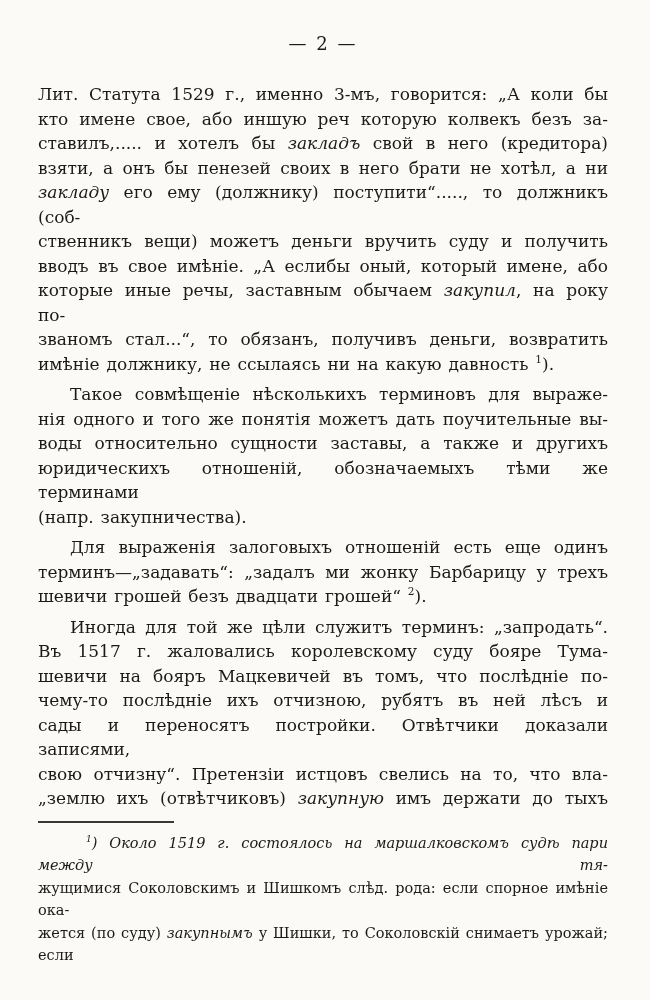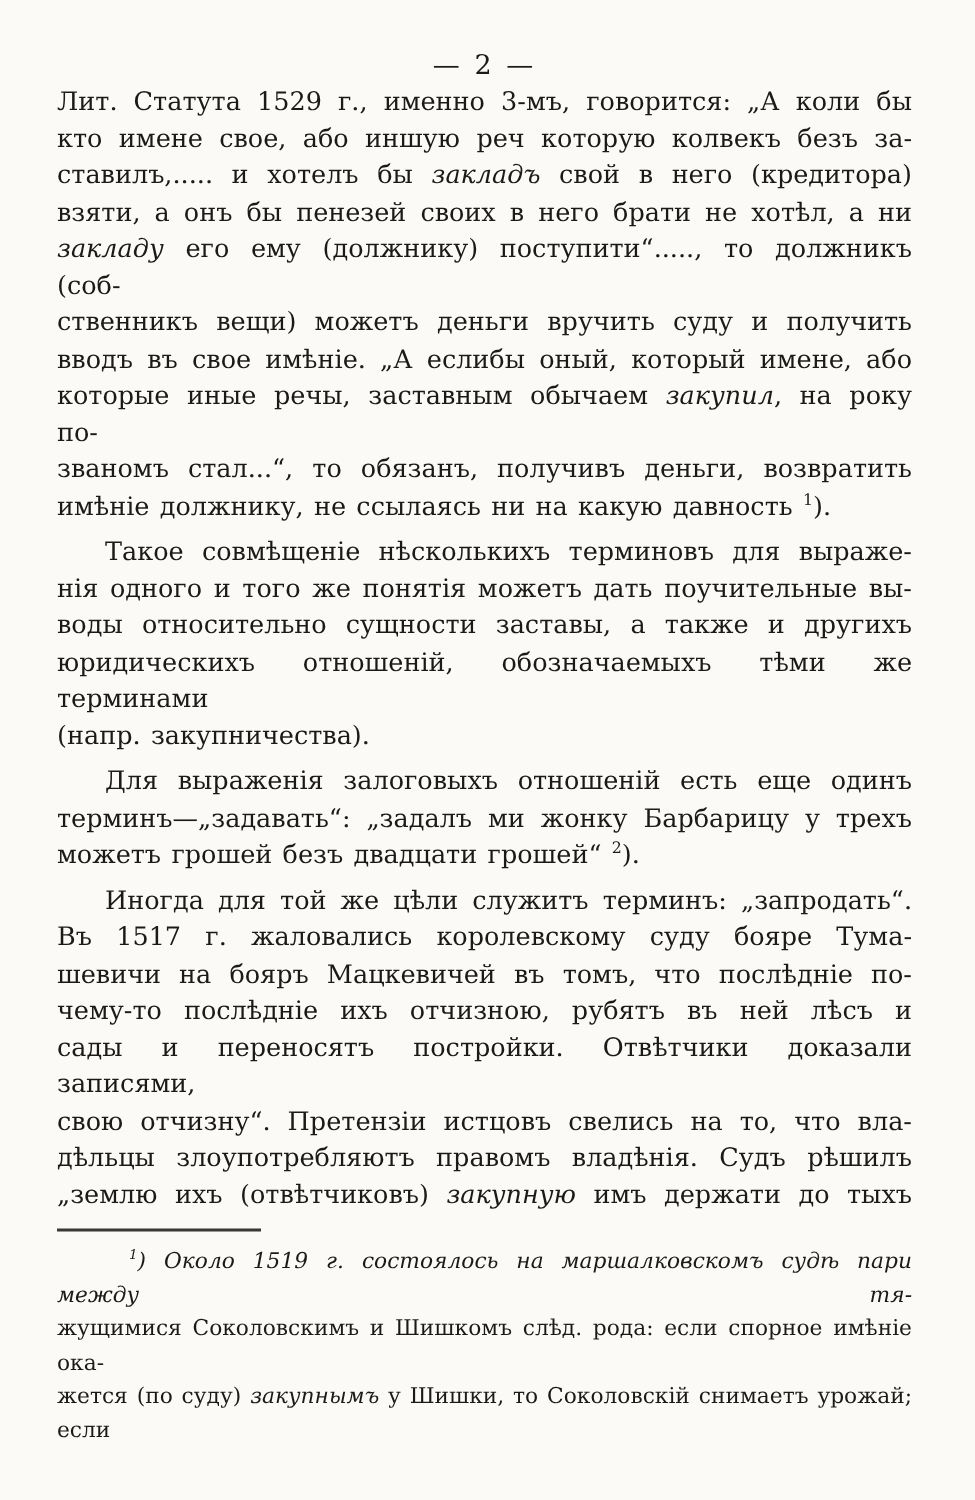--- a/index.html
+++ b/index.html
@@ -16,21 +16,21 @@
     padding: 0 42px 0 38px;
     overflow: hidden;
   }
   .pagenum {
     margin-top: 32px;
     text-align: center;
     font-size: 18px;
     line-height: 24px;
     letter-spacing: 2px;
   }
-  .bodyblock { }
+  .bodyblock { margin-top: 26px; }
   .tline {
     font-size: 17px;
     line-height: 24.5px;
     text-align: justify;
     text-align-last: justify;
     word-spacing: 1.5px;
     white-space: normal;
   }
   .tline.last { text-align: left; text-align-last: left; }
   .tline.ind { text-indent: 32px; }
@@ -70,28 +70,27 @@
       <div class="tline"><span>которые иные речы, заставным обычаем </span><i>закупил</i><span>, на року по-</span></div>
       <div class="tline"><span>званомъ стал...“, то обязанъ, получивъ деньги, возвратить</span></div>
       <div class="tline last"><span>имѣніе должнику, не ссылаясь ни на какую давность </span><sup>1</sup><span>).</span></div>
       <div class="tline ind gap"><span>Такое совмѣщеніе нѣсколькихъ терминовъ для выраже-</span></div>
       <div class="tline"><span>нія одного и того же понятія можетъ дать поучительные вы-</span></div>
       <div class="tline"><span>воды относительно сущности заставы, а также и другихъ</span></div>
       <div class="tline"><span>юридическихъ отношеній, обозначаемыхъ тѣми же терминами</span></div>
       <div class="tline last"><span>(напр. закупничества).</span></div>
       <div class="tline ind gap"><span>Для выраженія залоговыхъ отношеній есть еще одинъ</span></div>
       <div class="tline"><span>терминъ—„задавать“: „задалъ ми жонку Барбарицу у трехъ</span></div>
-      <div class="tline last"><span>можетъ грошей безъ двадцати грошей“ </span><sup>2</sup><span>).</span></div>
+      <div class="tline last"><span>шевичи грошей безъ двадцати грошей“ </span><sup>2</sup><span>).</span></div>
       <div class="tline ind gap"><span>Иногда для той же цѣли служитъ терминъ: „запродать“.</span></div>
       <div class="tline"><span>Въ 1517 г. жаловались королевскому суду бояре Тума-</span></div>
       <div class="tline"><span>шевичи на бояръ Мацкевичей въ томъ, что послѣдніе по-</span></div>
       <div class="tline"><span>чему-то послѣдніе ихъ отчизною, рубятъ въ ней лѣсъ и</span></div>
       <div class="tline"><span>сады и переносятъ постройки. Отвѣтчики доказали записями,</span></div>
       <div class="tline"><span>свою отчизну“. Претензіи истцовъ свелись на то, что вла-</span></div>
-      <div class="tline"><span>дѣльцы злоупотребляютъ правомъ владѣнія. Судъ рѣшилъ</span></div>
       <div class="tline"><span>„землю ихъ (отвѣтчиковъ) </span><i>закупную</i><span> имъ держати до тыхъ</span></div>
     </div>
   <div class="fnrule"></div>
   <div class="fnblock" id="footnote-block">
       <div class="tline ind"><sup>1</sup><span>) Около 1519 г. состоялось на маршалковскомъ судѣ пари между тя-</span></div>
       <div class="tline"><span>жущимися Соколовскимъ и Шишкомъ слѣд. рода: если спорное имѣніе ока-</span></div>
       <div class="tline"><span>жется (по суду) </span><i>закупнымъ</i><span> у Шишки, то Соколовскій снимаетъ урожай; если</span></div>
     </div>
 </div>
 

